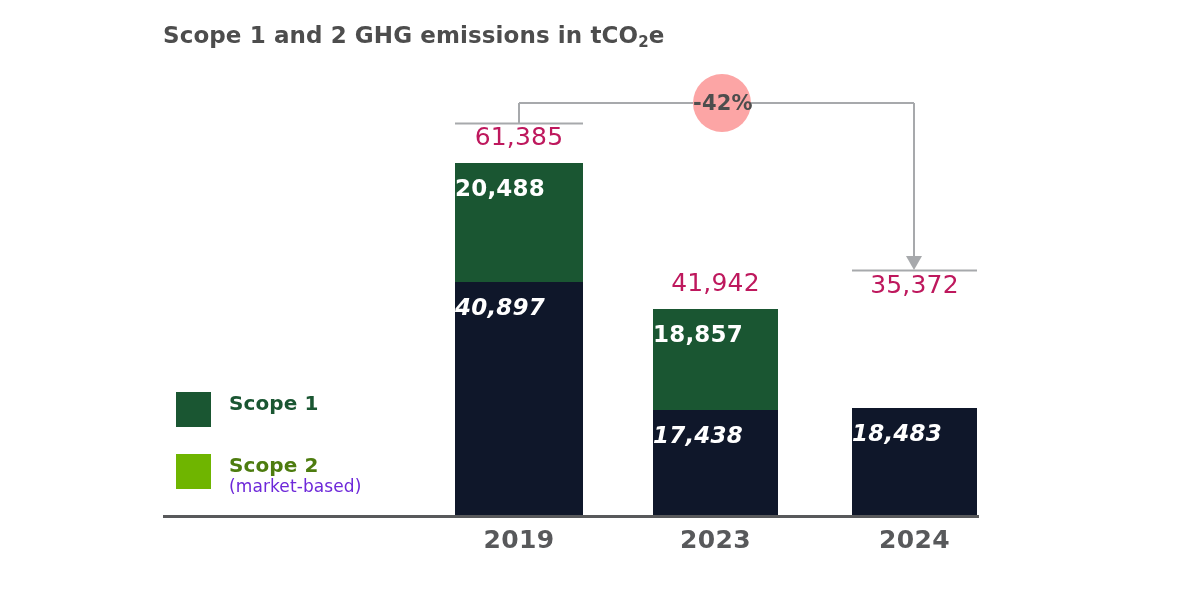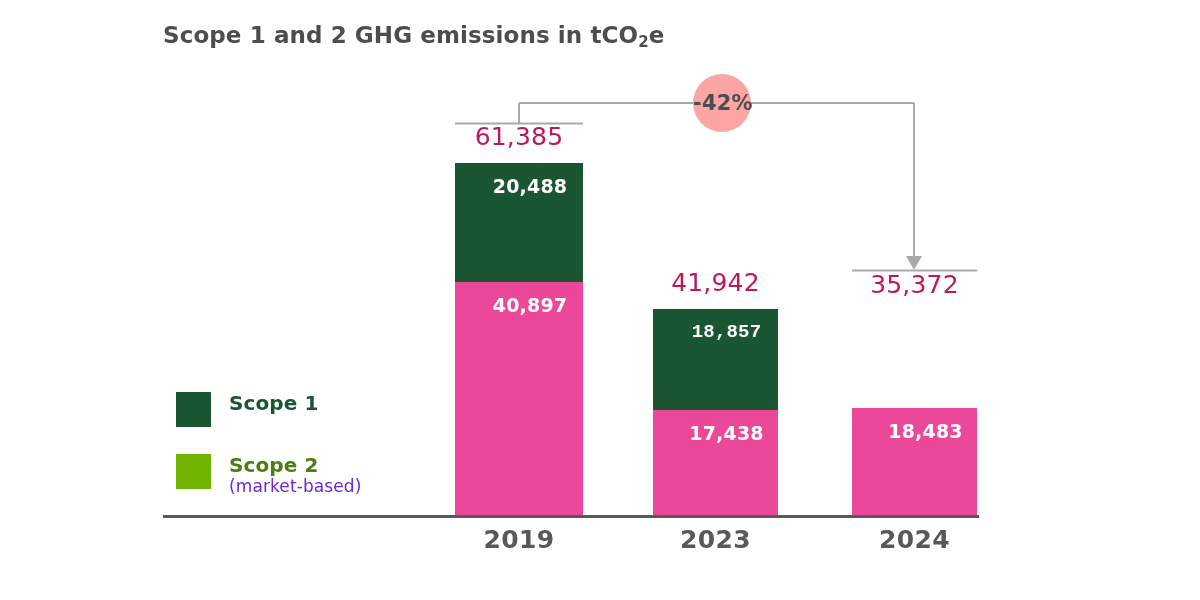--- a/index.html
+++ b/index.html
@@ -44,31 +44,30 @@
 
   
   .bar-group { position: absolute; }
   .bar-seg {
     position: absolute;
     left: 0;
     width: 100%;
     box-sizing: border-box;
   }
   .seg-scope1 { background: #1a5632; }
-  .seg-scope2 { background: #ec4899; }
+  .seg-scope2 { background: #0f172a; font-style: italic; }
   .seg-label {
     position: absolute;
     left: 0;
     width: 100%;
-    text-align: center;
+    text-align: left;
     color: #ffffff;
-    font-size: 19px;
+    font-size: 23px;
     font-weight: bold;
     letter-spacing: 0.2px;
-    padding-left: 11px;
   }
   .bar-total {
     position: absolute;
     left: 0;
     width: 100%;
     text-align: center;
     color: #be185d;
     font-size: 25px;
     font-weight: normal;
     letter-spacing: 0.2px;
@@ -178,21 +177,21 @@
       <div class="seg-label" style="top:12px;">20,488</div>
     </div>
     <div class="bar-seg seg-scope2" style="top:119px; height:234px;">
       <div class="seg-label" style="top:12px;">40,897</div>
     </div>
     <div class="bar-cat" style="top:362px;">2019</div>
   </div>
 
   <div class="bar-group" style="left:653px; top:309px; width:125px; height:207px;">
     <div class="bar-total" style="top:-41px;">41,942</div>
-    <div class="bar-seg seg-scope1" style="top:0px; height:107px;font-family:Liberation Mono, monospace;">
+    <div class="bar-seg seg-scope1" style="top:0px; height:107px;">
       <div class="seg-label" style="top:12px;">18,857</div>
     </div>
     <div class="bar-seg seg-scope2" style="top:101px; height:106px;">
       <div class="seg-label" style="top:12px;">17,438</div>
     </div>
     <div class="bar-cat" style="top:216px;">2023</div>
   </div>
 
   <div class="bar-group" style="left:852px; top:311px; width:125px; height:205px;">
     <div class="bar-total" style="top:-41px;">35,372</div>

